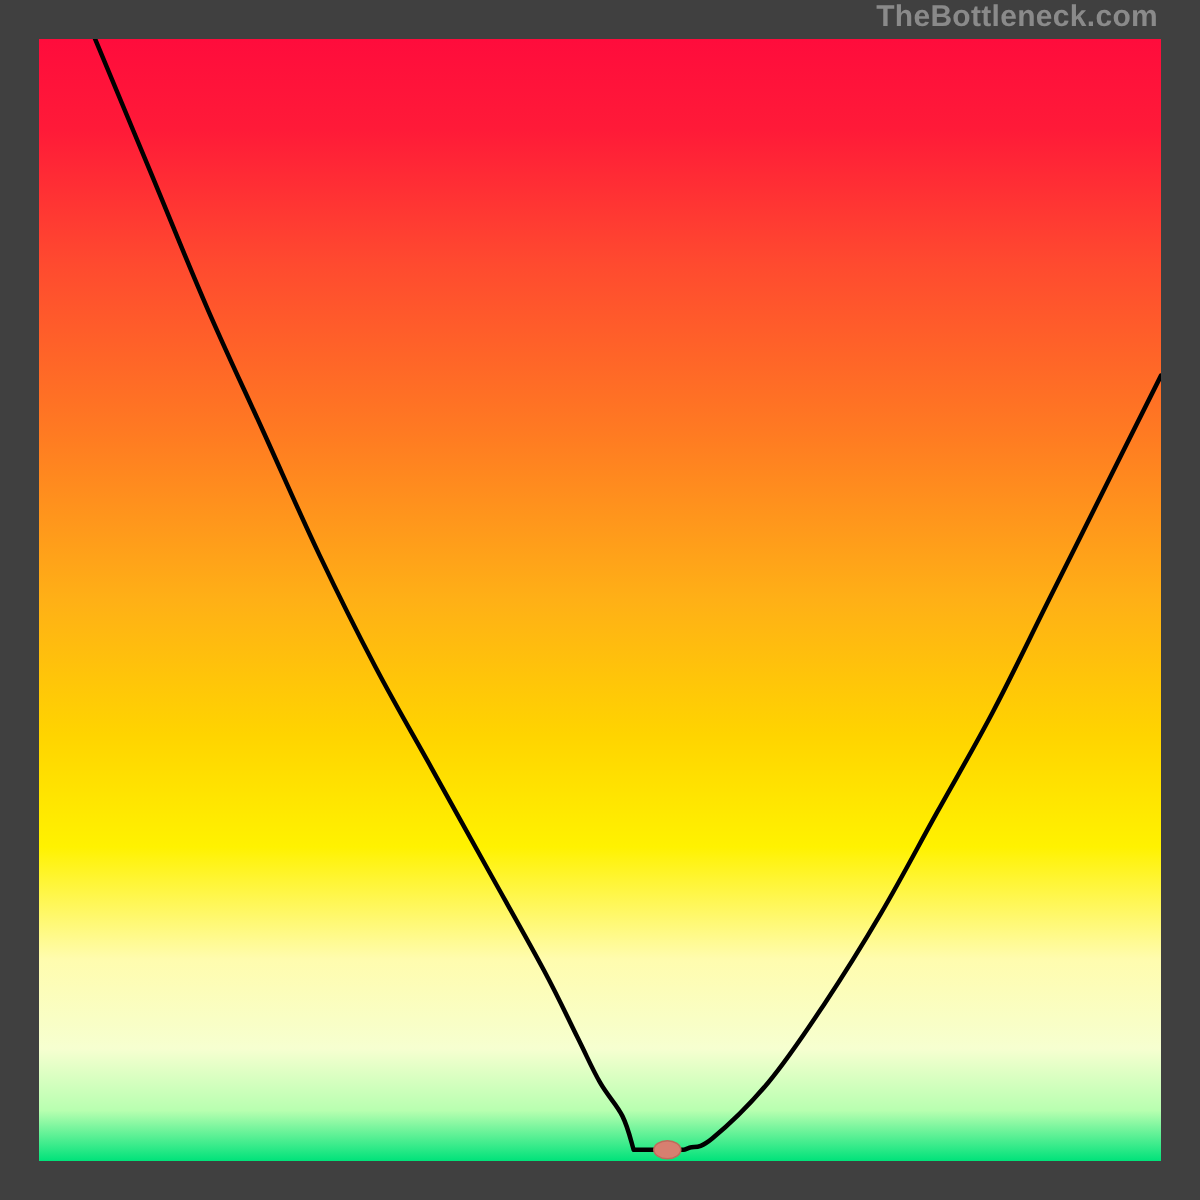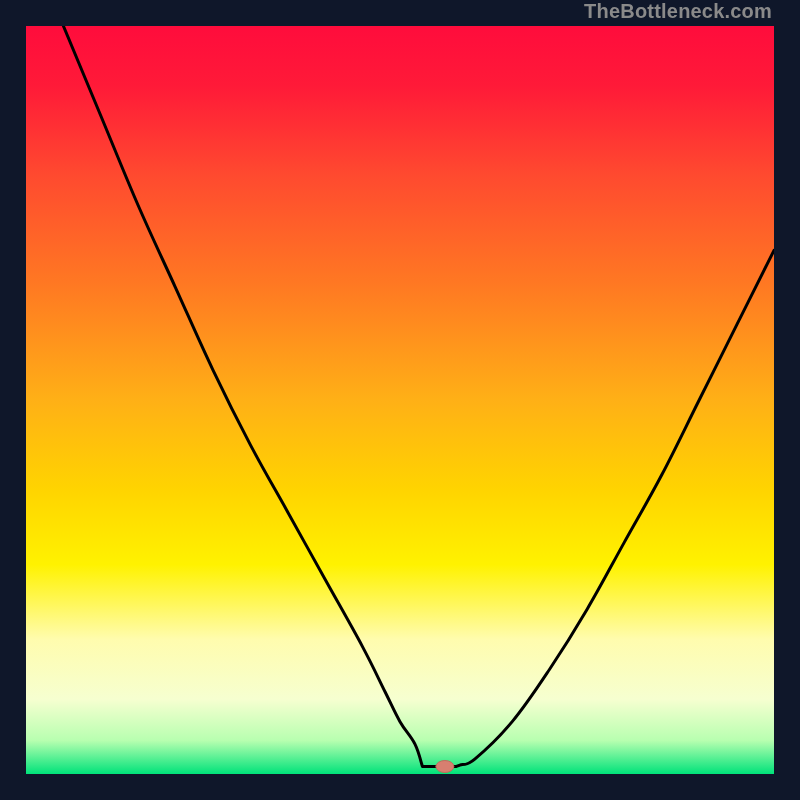--- a/index.html
+++ b/index.html
@@ -7,21 +7,21 @@
     padding: 0;
     width: 800px;
     height: 800px;
     background: #000;
     overflow: hidden;
   }
   .frame {
     position: relative;
     width: 800px;
     height: 800px;
-    background: #0f172a;
+    background: #404040;
   }
   .plot-area {
     position: absolute;
     left: 26px;
     top: 26px;
     width: 748px;
     height: 748px;
     overflow: hidden;
   }
   .watermark {

